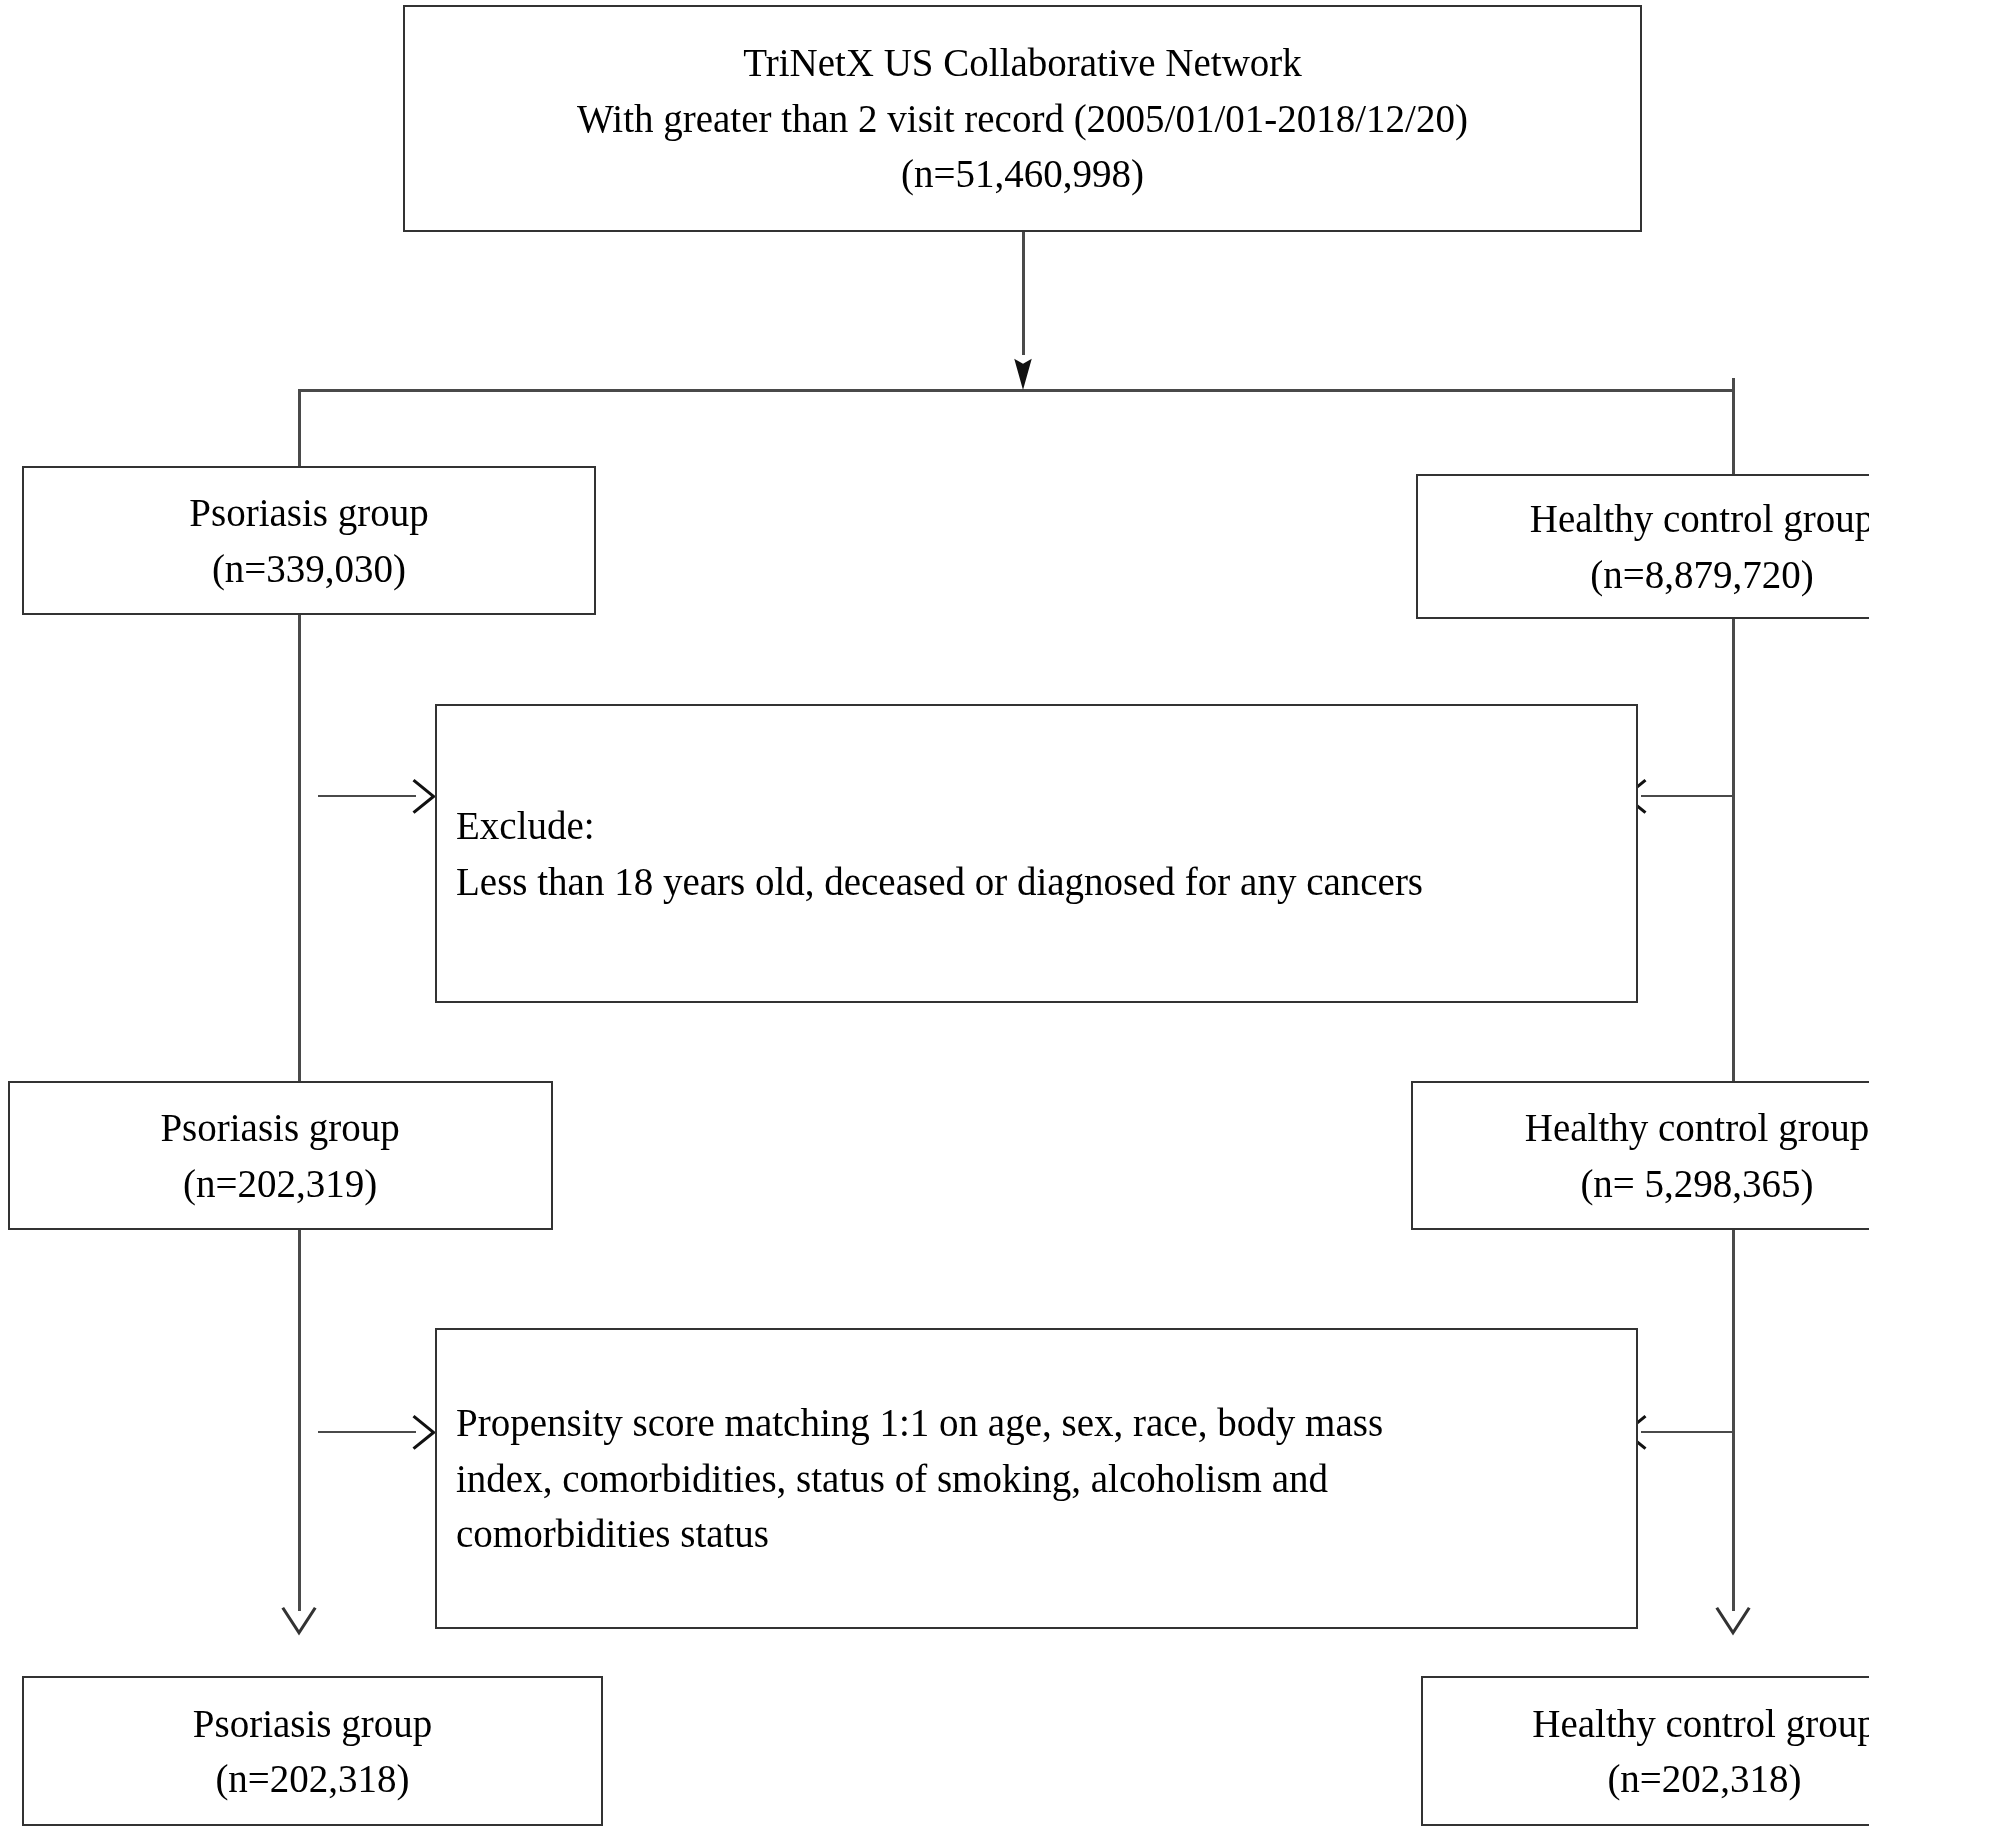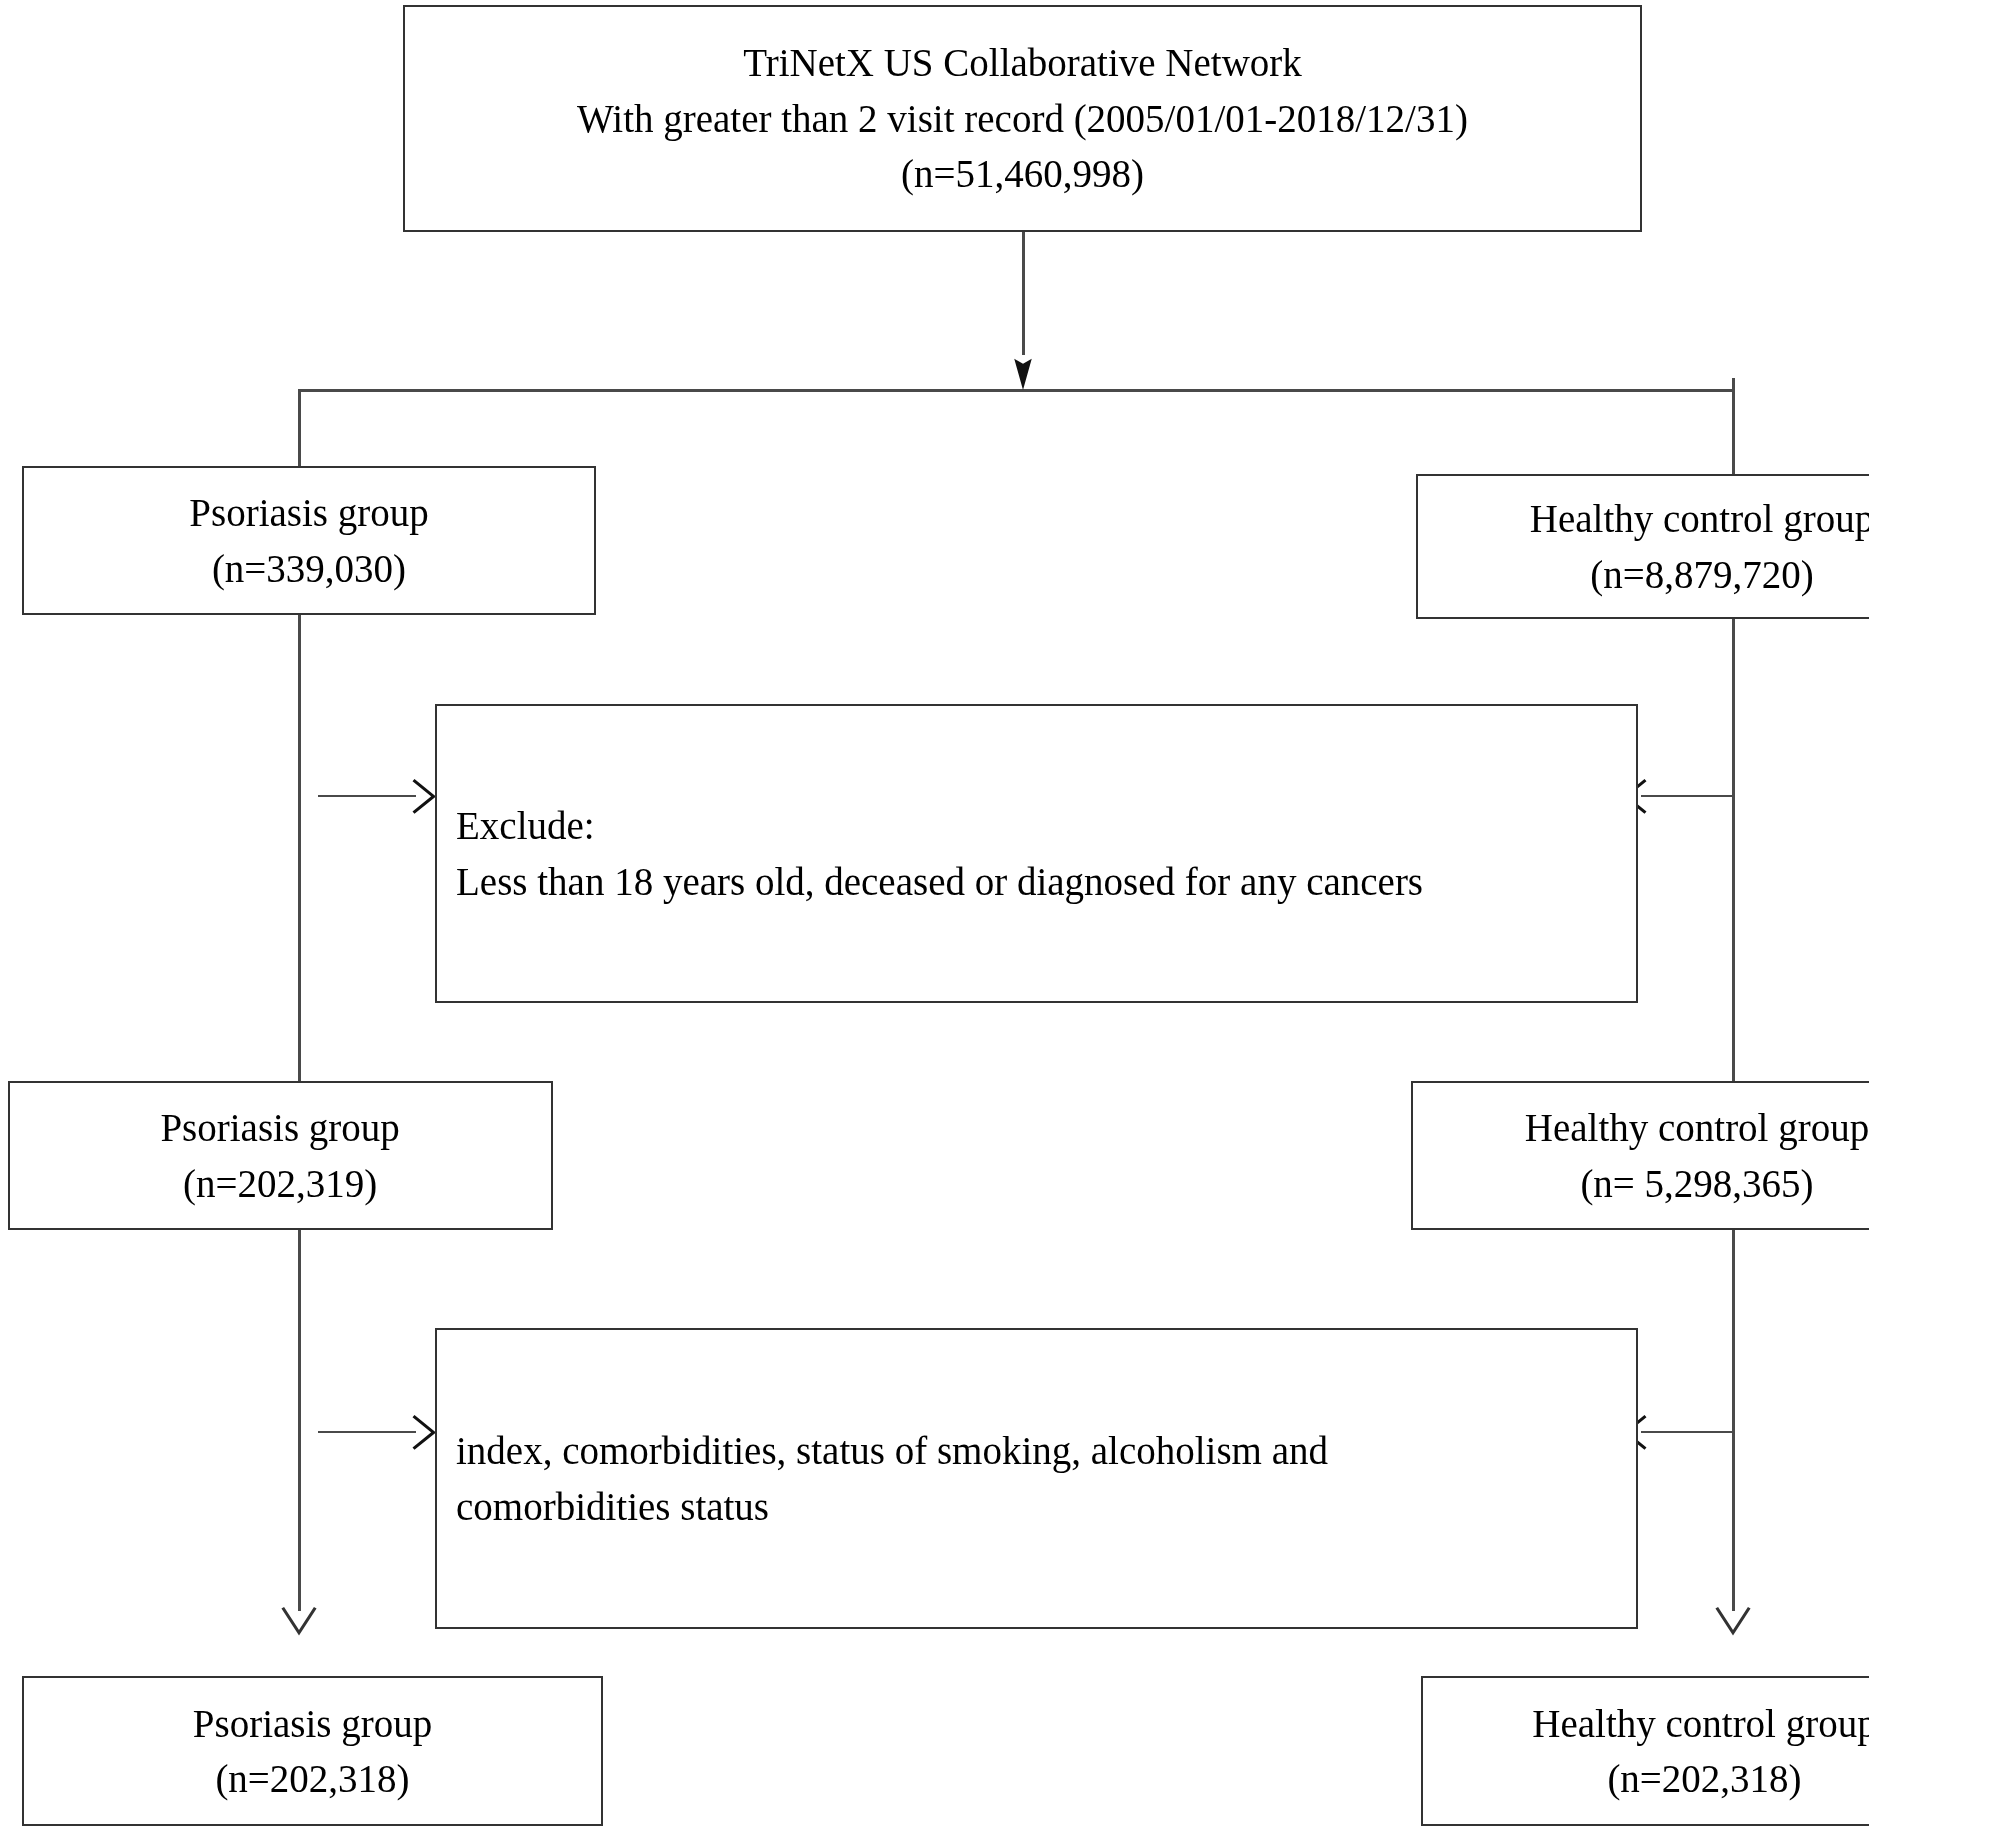--- a/index.html
+++ b/index.html
@@ -109,21 +109,21 @@
     <polyline points="36,8 68,34 36,60" fill="none" stroke="#111111" stroke-width="5"></polyline>
   </svg>
 
   <div class="hline" style="left:1641px; top:1431px; width:91px; height:1.9px;"></div>
   <svg class="arrow-svg" style="left:1613px; top:1411px; width:50px; height:44px;" viewBox="0 0 80 70">
     <polyline points="52,8 20,34 52,60" fill="none" stroke="#111111" stroke-width="5"></polyline>
   </svg>
 
   <div class="node center" style="left:403px; top:5px; width:1239px; height:227px;">
     <span class="ln">TriNetX US Collaborative Network</span>
-    <span class="ln">With greater than 2 visit record (2005/01/01-2018/12/31)</span>
+    <span class="ln">With greater than 2 visit record (2005/01/01-2018/12/20)</span>
     <span class="ln">(n=51,460,998)</span>
   </div>
 
   <div class="node center" style="left:22px; top:466px; width:574px; height:149px;">
     <span class="ln">Psoriasis group</span>
     <span class="ln">(n=339,030)</span>
   </div>
 
   <div class="node center" style="left:1416px; top:474px; width:572px; height:145px;">
     <span class="ln">Healthy control group</span>
@@ -139,20 +139,21 @@
     <span class="ln">Psoriasis group</span>
     <span class="ln">(n=202,319)</span>
   </div>
 
   <div class="node center" style="left:1411px; top:1081px; width:572px; height:149px;">
     <span class="ln">Healthy control group</span>
     <span class="ln">(n= 5,298,365)</span>
   </div>
 
   <div class="node leftalign" style="left:435px; top:1328px; width:1203px; height:301px;">
+    <span class="ln">Propensity score matching 1:1 on age, sex, race, body mass</span>
     <span class="ln">index, comorbidities, status of smoking, alcoholism and</span>
     <span class="ln">comorbidities status</span>
   </div>
 
   <div class="node center" style="left:22px; top:1676px; width:581px; height:150px;">
     <span class="ln">Psoriasis group</span>
     <span class="ln">(n=202,318)</span>
   </div>
 
   <div class="node center" style="left:1421px; top:1676px; width:567px; height:150px;">

